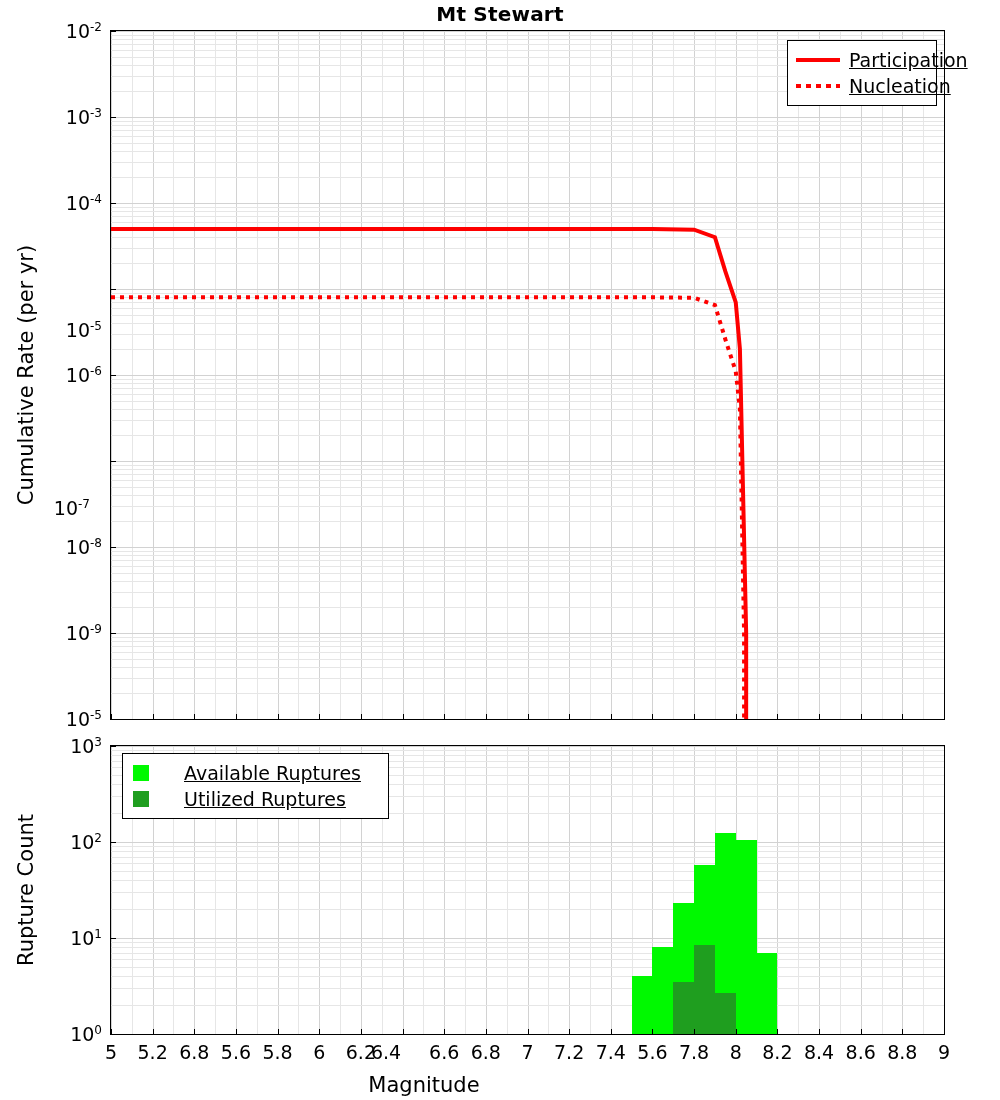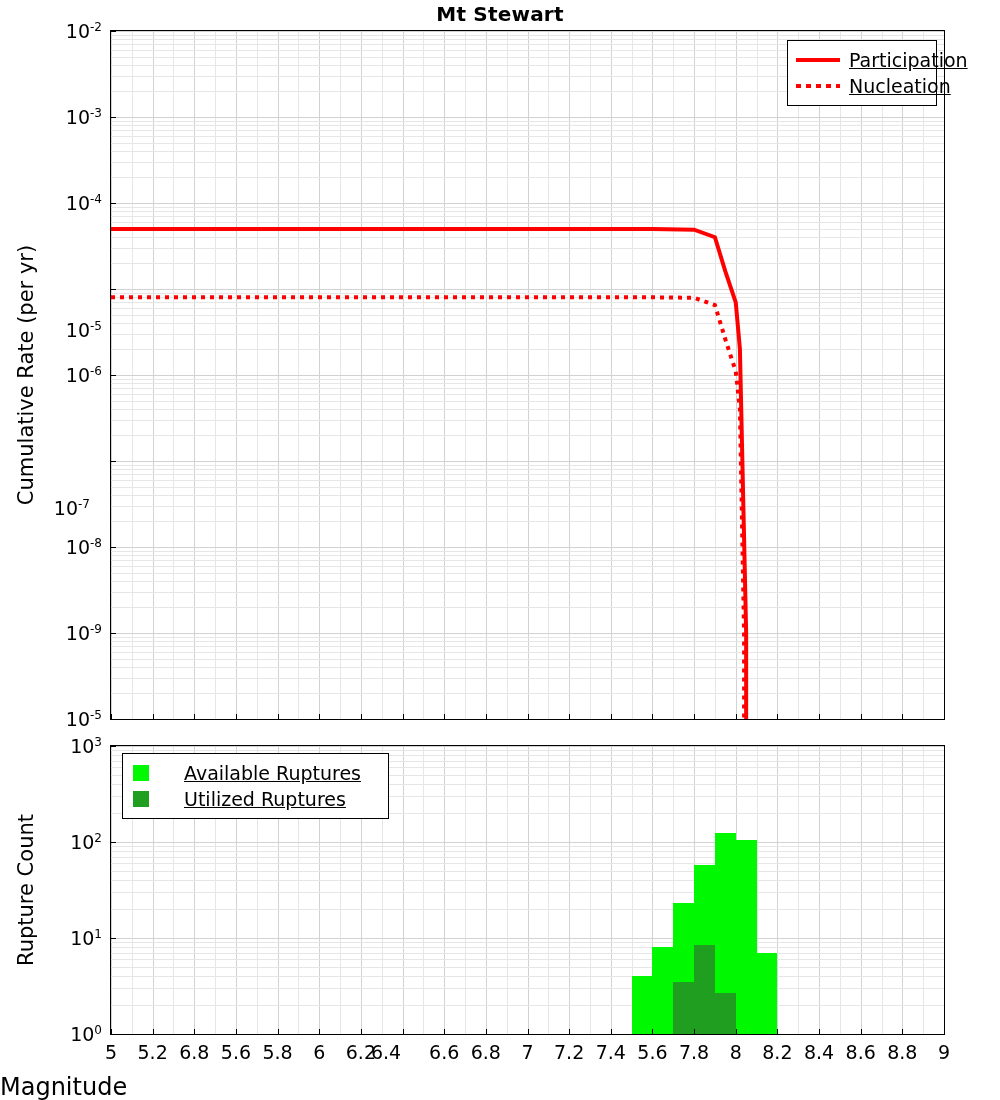--- a/index.html
+++ b/index.html
@@ -34,21 +34,22 @@
   .ylabel {
     position: absolute;
     transform-origin: 0 0;
     font-size: 21px;
     white-space: nowrap;
   }
   .xlabel {
     position: absolute;
     left: 0;
     width: 848px;
-    font-size: 24px;
+    text-align: center;
+    font-size: 21px;
   }
 
   
   .plot {
     position: absolute;
     box-sizing: border-box;
     border: 1px solid #000000;
     background: #ffffff;
     overflow: hidden;
   }

